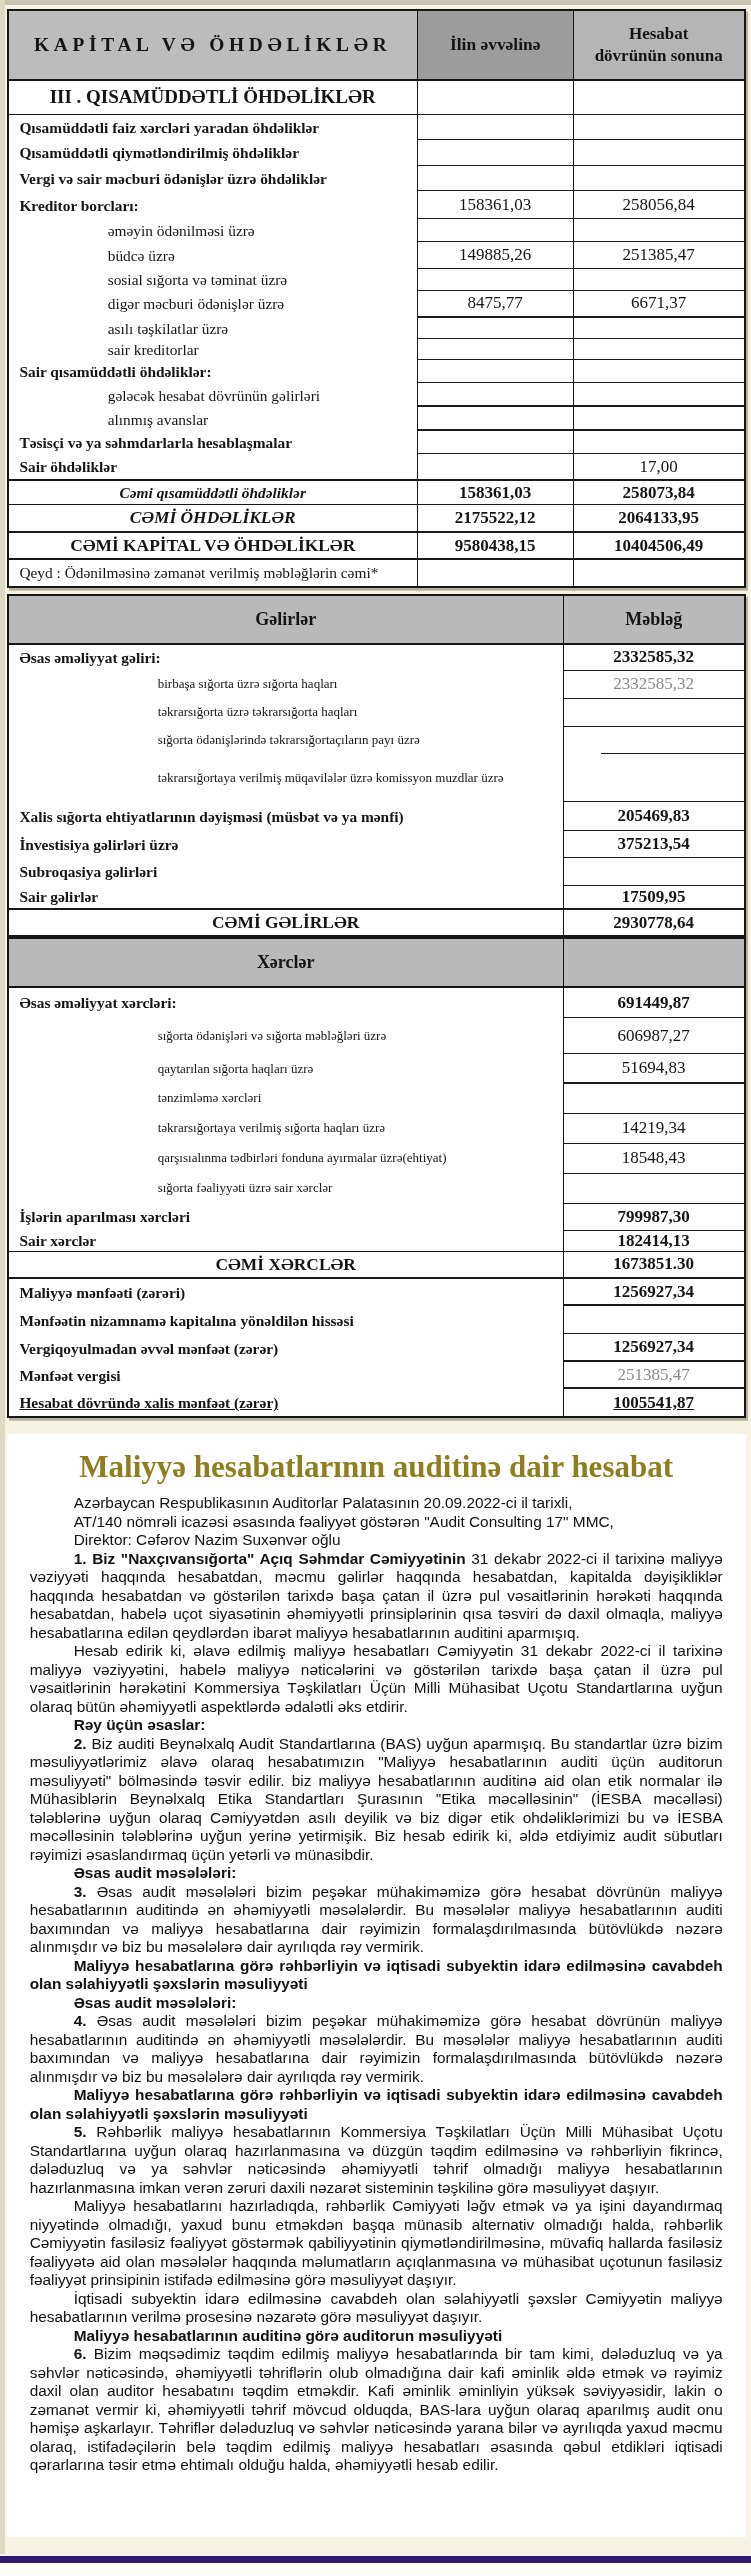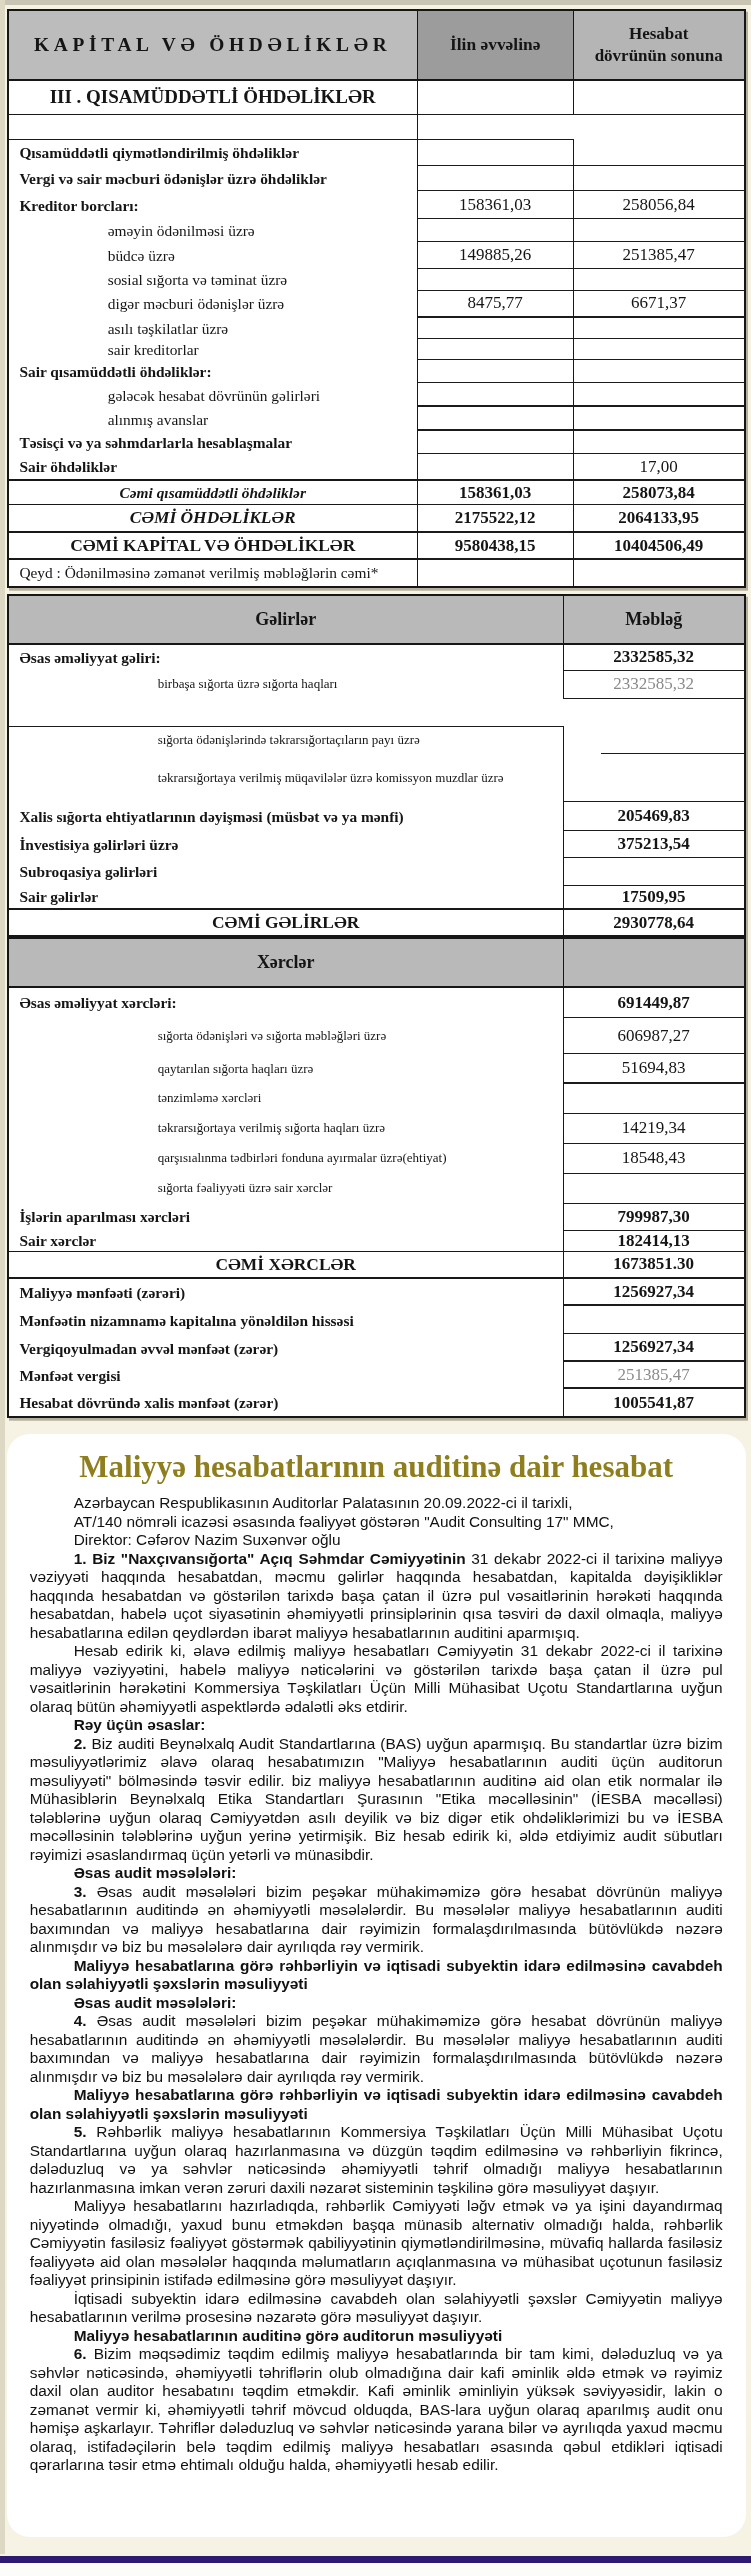--- a/index.html
+++ b/index.html
@@ -47,21 +47,21 @@
   .section .lc{justify-content:center;padding-left:0;font-size:19px;}
   #balance-table .sub .lc{font-weight:normal;padding-left:99px;}
   .tbl2 .sub .lc{font-weight:normal;padding-left:149px;font-size:13px;}
   .total-italic .lc{font-style:italic;justify-content:center;padding-left:0;}
   .caps-italic .lc{font-style:italic;justify-content:center;padding-left:0;font-size:17.4px;}
   .caps .lc{justify-content:center;padding-left:0;font-size:17.4px;}
   .note .lc{font-weight:normal;font-size:15.4px;}
 
   
   .report{position:absolute;left:6.7px;top:1434px;width:739px;height:1103px;background:#ffffff;
-          overflow:hidden;box-sizing:border-box;padding:0 23px;border-radius:23px;}
+          overflow:hidden;box-sizing:border-box;padding:0 23px;}
   .report h1{margin:14.7px 0 9.4px 0;text-align:center;font-size:31px;font-weight:bold;
              color:#8e7e1e;font-family:"Liberation Serif",serif;}
   .report p{margin:0;font-family:"Liberation Sans",sans-serif;font-size:15.4px;line-height:18.5px;
             color:#111;}
   .p-intro{padding-left:44px;text-align:left;}
   .p-para{text-indent:44px;text-align:justify;}
   .p-heading{text-indent:44px;text-align:justify;font-weight:bold;}
 
   
   .accent-bar{position:absolute;left:0;top:2556px;width:100%;height:6.7px;background:#2e1a70;}
@@ -80,20 +80,21 @@
       <div class="bh bh-v1">İlin əvvəlinə</div>
       <div class="bh bh-v2">Hesabat dövrünün sonuna</div>
     </div>
     <div id="balance-rows">
         <div class="row section" style="height: 34px;">
           <div class="lc lb">III . QISAMÜDDƏTLİ ÖHDƏLİKLƏR</div>
           <div class="vc v1"></div>
           <div class="vc"></div>
         </div>
         <div class="row main" style="height: 25.5px;">
+          <div class="lc">Qısamüddətli faiz xərcləri yaradan öhdəliklər</div>
           <div class="vc v1"></div>
           <div class="vc"></div>
         </div>
         <div class="row main" style="height: 25.5px;">
           <div class="lc">Qısamüddətli qiymətləndirilmiş öhdəliklər</div>
           <div class="vc v1"></div>
           <div class="vc"></div>
         </div>
         <div class="row main" style="height: 25.5px;">
           <div class="lc">Vergi və sair məcburi ödənişlər üzrə öhdəliklər</div>
@@ -191,20 +192,21 @@
     <div id="income-rows">
         <div class="row main" style="height: 25.5px;">
           <div class="lc" style="border-right: 1.3px solid rgb(24, 24, 24);">Əsas əməliyyat gəliri:</div>
           <div class="vc vb">2332585,32</div>
         </div>
         <div class="row sub" style="height: 28px;">
           <div class="lc" style="border-right: 1.3px solid rgb(24, 24, 24);">birbaşa sığorta üzrə sığorta haqları</div>
           <div class="vc vg">2332585,32</div>
         </div>
         <div class="row sub" style="height: 28px;">
+          <div class="lc" style="border-right: 1.3px solid rgb(24, 24, 24);">təkrarsığorta üzrə təkrarsığorta haqları</div>
           <div class="vc"></div>
         </div>
         <div class="row sub" style="height: 27.5px; gap: 37px;">
           <div class="lc" style="border-right: 1.3px solid rgb(24, 24, 24);">sığorta ödənişlərində təkrarsığortaçıların payı üzrə</div>
           <div class="vc"></div>
         </div>
         <div class="row sub" style="height: 48px;">
           <div class="lc" style="border-right: 1.3px solid rgb(24, 24, 24);">təkrarsığortaya verilmiş müqavilələr üzrə komissyon muzdlar üzrə</div>
           <div class="vc"></div>
         </div>
@@ -286,21 +288,21 @@
           <div class="vc"></div>
         </div>
         <div class="row main tb" style="height: 28px;">
           <div class="lc" style="border-right: 1.3px solid rgb(24, 24, 24);">Vergiqoyulmadan əvvəl mənfəət (zərər)</div>
           <div class="vc vb">1256927,34</div>
         </div>
         <div class="row main tb" style="height: 27px;">
           <div class="lc" style="border-right: 1.3px solid rgb(24, 24, 24);">Mənfəət vergisi</div>
           <div class="vc vg">251385,47</div>
         </div>
-        <div class="row main nb" style="height: 27px;">
+        <div class="row main nb" style="height: 27px; text-decoration: underline;">
           <div class="lc" style="border-right: 1.3px solid rgb(24, 24, 24);">Hesabat dövründə xalis mənfəət (zərər)</div>
           <div class="vc vb">1005541,87</div>
         </div>
       </div>
   </div>
 
   <div class="report">
     <h1>Maliyyə hesabatlarının auditinə dair hesabat</h1>
     <div id="report-blocks">
         <p class="p-intro">Azərbaycan Respublikasının Auditorlar Palatasının 20.09.2022-ci il tarixli,</p>

